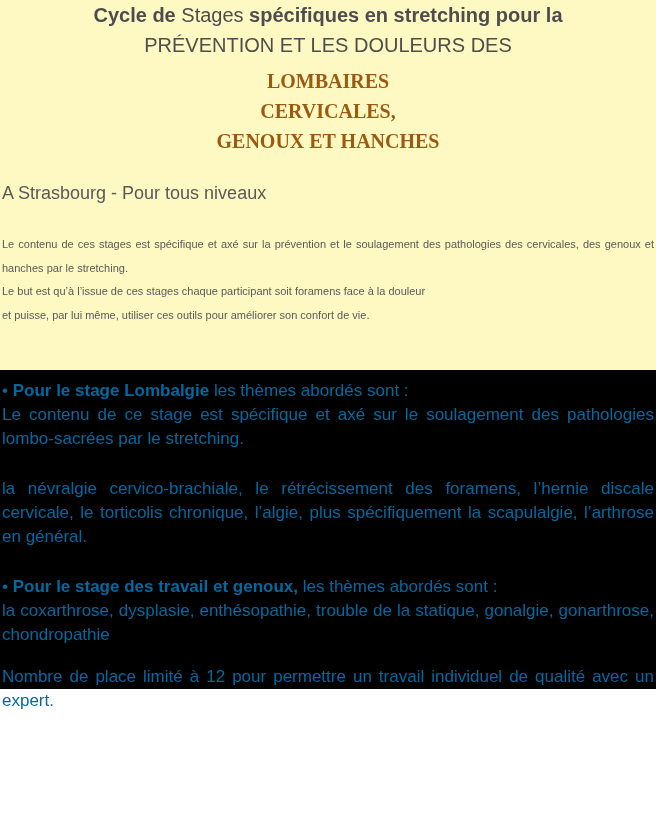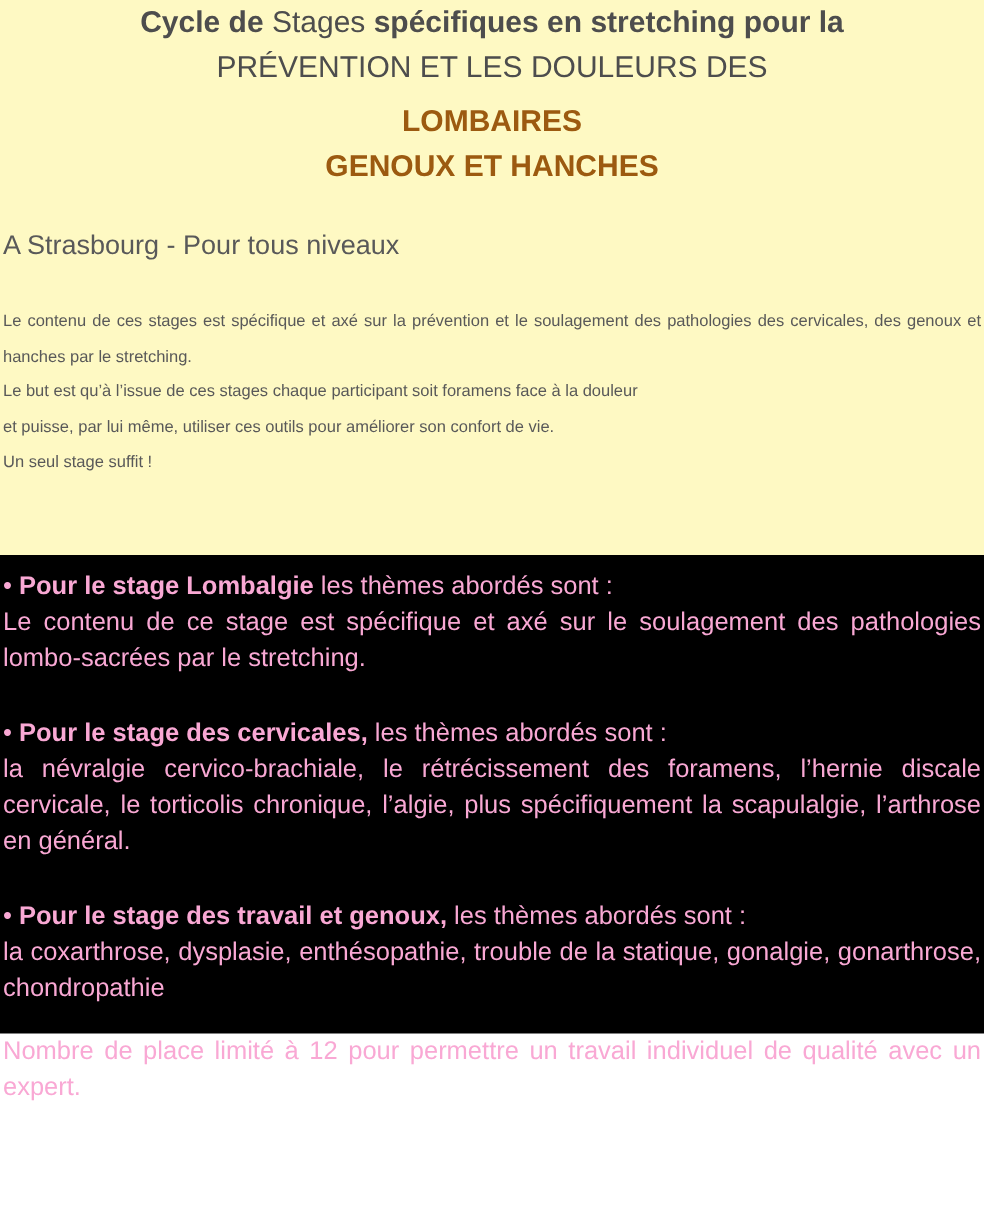--- a/index.html
+++ b/index.html
@@ -23,20 +23,21 @@
   .t-bold { font-weight: 700; }
   .t-reg  { font-weight: 400; }
 
   .accent-block {
     margin-top: 6px;
     text-align: center;
     color: #9c5a10;
     font-weight: 700;
     font-size: 20px;
     line-height: 30px;
+    font-family: Liberation Serif, serif;
   }
 
   .subtitle {
     margin-top: 25px;
     text-align: left;
     color: #595959;
     font-size: 18px;
     line-height: 24px;
     font-weight: 400;
   }
@@ -47,21 +48,21 @@
     font-size: 11px;
     line-height: 23.5px;
   }
   .intro p.justify { text-align: justify; }
 
   
   .black-section {
     background: #000000;
     height: 319px;
     padding: 9px 2px 0;
-    color: #f9a8d4;
+    color: #0369a1;
     font-size: 17px;
     line-height: 24px;
   }
   .stage + .stage { margin-top: 26px; }
   .stage-heading { text-align: left; }
   .hb { font-weight: 700; }
   .hr { font-weight: 400; }
   .stage p.body { text-align: justify; }
   .footer-note { margin-top: 18px; text-align: justify; }
 </style>
@@ -74,47 +75,44 @@
 
     <div class="title-block">
       <div>
         <span class="t-bold">Cycle de </span><span class="t-reg">Stages</span><span class="t-bold"> spécifiques en stretching pour la</span>
       </div>
       <div class="t-reg">PRÉVENTION ET LES DOULEURS DES</div>
     </div>
 
     <div class="accent-block">
       <div>LOMBAIRES</div>
+      <div>CERVICALES,</div>
       <div>GENOUX ET HANCHES</div>
     </div>
 
     <div class="subtitle">A Strasbourg - Pour tous niveaux</div>
 
     <div class="intro">
       <p class="justify">Le contenu de ces stages est spécifique et axé sur la prévention et le soulagement des pathologies des cervicales, des genoux et hanches par le stretching.</p>
       <p>Le but est qu’à l’issue de ces stages chaque participant soit foramens face à la douleur</p>
       <p>et puisse, par lui même, utiliser ces outils pour améliorer son confort de vie.</p>
-      <p>Un seul stage suffit !</p>
     </div>
 
   </div>
 
   <div class="black-section">
 
     <div class="stage">
       <p class="stage-heading">
         <span>• </span><span class="hb">Pour le stage Lombalgie</span><span class="hr"> les thèmes abordés sont :</span>
       </p>
       <p class="body">Le contenu de ce stage est spécifique et axé sur le soulagement des pathologies lombo-sacrées par le stretching.</p>
     </div>
 
     <div class="stage">
-      <p class="stage-heading">
-        <span>• </span><span class="hb">Pour le stage des cervicales,</span><span class="hr"> les thèmes abordés sont :</span>
-      </p>
       <p class="body">la névralgie cervico-brachiale, le rétrécissement des foramens, l’hernie discale cervicale, le torticolis chronique, l’algie, plus spécifiquement la scapulalgie, l’arthrose en général.</p>
     </div>
 
     <div class="stage">
       <p class="stage-heading">
         <span>• </span><span class="hb">Pour le stage des travail et genoux,</span><span class="hr"> les thèmes abordés sont :</span>
       </p>
       <p class="body">la coxarthrose, dysplasie, enthésopathie, trouble de la statique, gonalgie, gonarthrose, chondropathie</p>
     </div>
 

